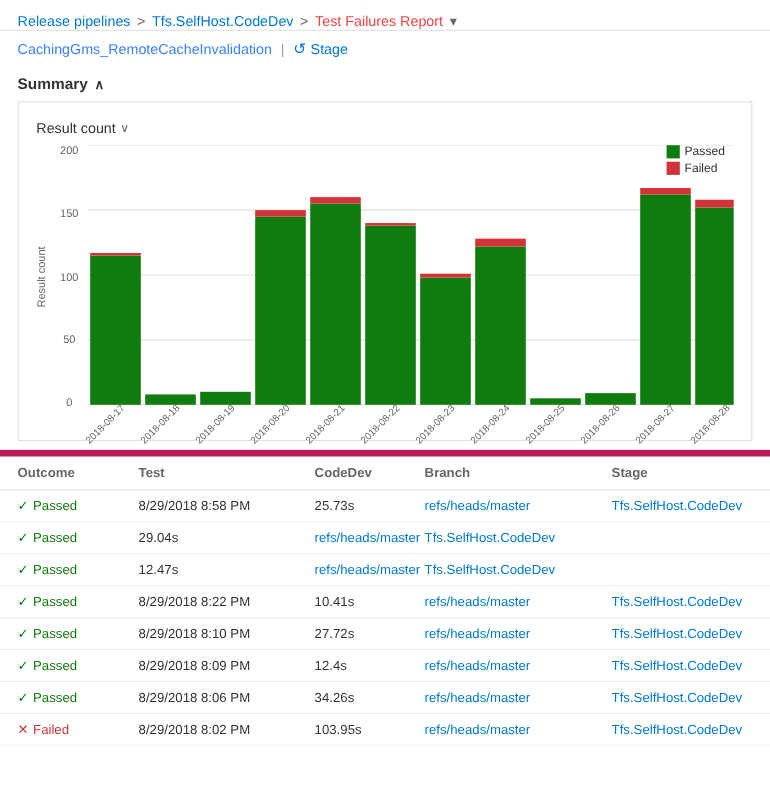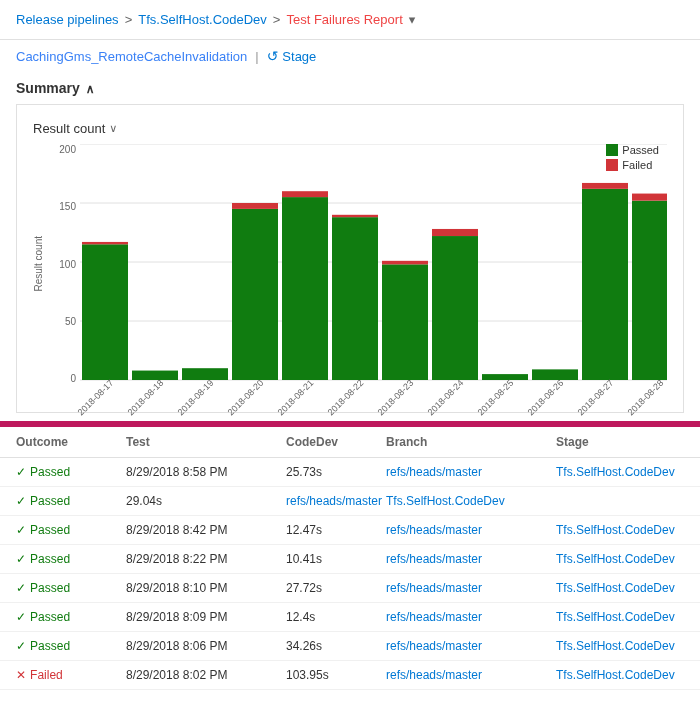--- a/index.html
+++ b/index.html
@@ -1,18 +1,18 @@
 <!DOCTYPE html>
 <html><head>
   <meta charset="utf-8">
   <style>
     * { box-sizing: border-box; margin: 0; padding: 0; }
     body { font-family: 'Segoe UI', sans-serif; font-size: 13px; color: #333; background: #fff; width: 700px; min-height: 716px; }
 
-    .header { padding: 12px 16px 12px; border-bottom: 1px solid #e0e0e0; }
+    .header { padding: 12px 16px 0; border-bottom: 1px solid #e0e0e0; }
     .breadcrumb { display: flex; align-items: center; gap: 6px; font-size: 13px; color: #0078d4; }
     .breadcrumb span { color: #333; font-size: 13px; }
     .breadcrumb .sep { color: #666; font-size: 13px; }
     .breadcrumb .last { color: #ef4444; }
 
     .toolbar { display: flex; align-items: center; padding: 8px 16px; gap: 8px; }
     .pipeline-name { font-size: 13px; color: #3b82f6; }
     .separator { color: #999; }
     .back-btn { display: flex; align-items: center; gap: 4px; color: #0078d4; cursor: pointer; font-size: 13px; background: none; border: none; }
     .back-icon { font-size: 14px; }
@@ -67,21 +67,21 @@
 
 <div class="chart-container">
   <div class="result-count-label">
     <span>Result count</span>
     <span style="font-size:11px;color:#666;">∨</span>
   </div>
   <div style="display:flex;">
     <div style="display:flex;align-items:center;margin-right:2px;">
       <div class="y-axis-title">Result count</div>
     </div>
-    <div style="display:flex;flex-direction:column;width:30px;height:240px;justify-content:space-between;align-items:flex-end;padding-right:4px;font-size:10px;color:#666;">
+    <div style="display:flex;flex-direction:column;width:30px;height:240px;justify-content:space-between;align-items:center;padding-right:4px;font-size:10px;color:#666;">
       <span>200</span>
       <span>150</span>
       <span>100</span>
       <span>50</span>
       <span>0</span>
     </div>
     <div style="flex:1;position:relative;">
       <svg id="barChart" width="100%" height="240" style="display:block;">
           <line x1="0" x2="600" y1="236" y2="236" stroke="#e0e0e0" stroke-width="1"></line>
           <line x1="0" x2="600" y1="177" y2="177" stroke="#e0e0e0" stroke-width="1"></line>
@@ -163,21 +163,20 @@
     </div>
     <span>29.04s</span>
     <span class="branch-link" style="color:#0078d4;cursor:pointer;">refs/heads/master</span>
     <span class="stage-link" style="color:#0078d4;cursor:pointer;">Tfs.SelfHost.CodeDev</span>
   </div>
       <div class="table-row">
     <div class="outcome-cell">
       <span style="color:#107c10;font-size:12px;">✓</span>
       <span style="color:#107c10;">Passed</span>
     </div>
-    <span>8/29/2018 8:42 PM</span>
     <span>12.47s</span>
     <span class="branch-link" style="color:#0078d4;cursor:pointer;">refs/heads/master</span>
     <span class="stage-link" style="color:#0078d4;cursor:pointer;">Tfs.SelfHost.CodeDev</span>
   </div>
       <div class="table-row">
     <div class="outcome-cell">
       <span style="color:#107c10;font-size:12px;">✓</span>
       <span style="color:#107c10;">Passed</span>
     </div>
     <span>8/29/2018 8:22 PM</span>

